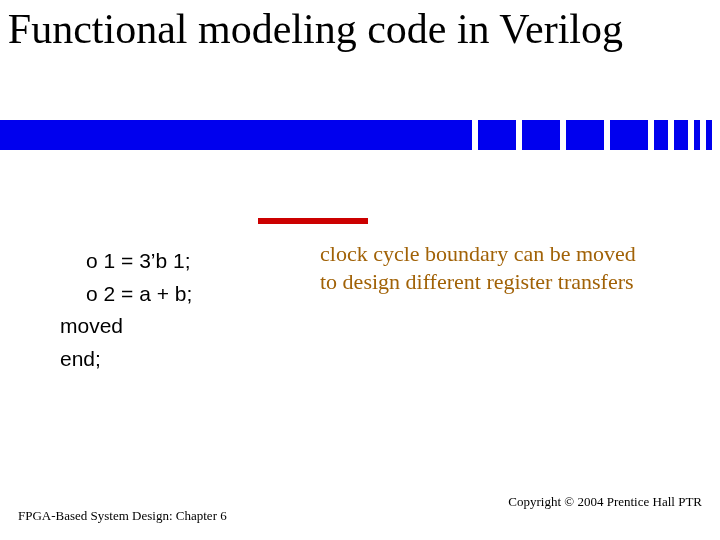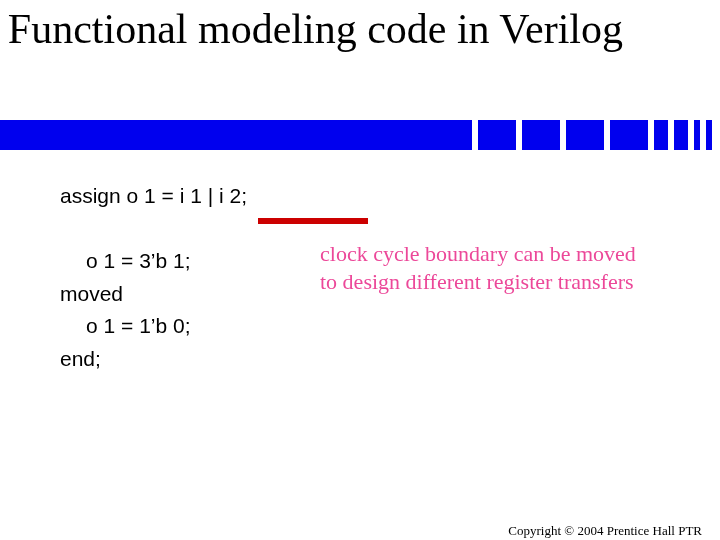--- a/index.html
+++ b/index.html
@@ -67,32 +67,32 @@
     height: 6px;
     background: #cc0000;
   }
   .note {
     position: absolute;
     top: 240px;
     left: 320px;
     width: 330px;
     font-size: 22px;
     line-height: 1.25;
-    color: #ec4899;
+    color: #a16207;
   }
   .footer-left {
     position: absolute;
     bottom: 16px;
     left: 18px;
     font-size: 13px;
     font-family: "Times New Roman", Times, serif;
   }
   .footer-right {
     position: absolute;
-    bottom: 1px;
+    bottom: 30px;
     right: 18px;
     font-size: 13px;
     font-family: "Times New Roman", Times, serif;
   }
 </style>
 </head>
 <body>
 
 <div class="slide">
 
@@ -104,27 +104,28 @@
     <div class="seg" style="width:38px"></div>
     <div class="seg" style="width:38px"></div>
     <div class="seg" style="width:38px"></div>
     <div class="seg" style="width:14px"></div>
     <div class="seg" style="width:14px"></div>
     <div class="seg" style="width:6px"></div>
     <div class="seg" style="width:6px"></div>
   </div>
 
   <div class="code">
-    <span>assign o 1 = i 1 |  i 2;</span><br>
+    <br>
     <br>
     <span class="ind">o 1 = 3’b 1;</span>
+    <span class="ind">o 2 = a + b;</span>
     <span>moved</span><br>
-    <span class="ind">o 1 = 1’b 0;</span>
     <span>end;</span>
   </div>
 
   <div class="redline"></div>
 
   <div class="note">clock cycle boundary can be moved to design different register transfers</div>
 
+  <div class="footer-left">FPGA-Based System Design: Chapter 6</div>
   <div class="footer-right">Copyright © 2004 Prentice Hall PTR</div>
 
 </div>
 
 </body></html>

